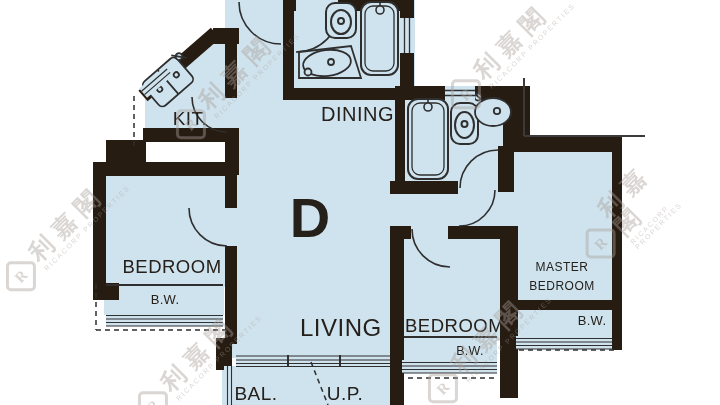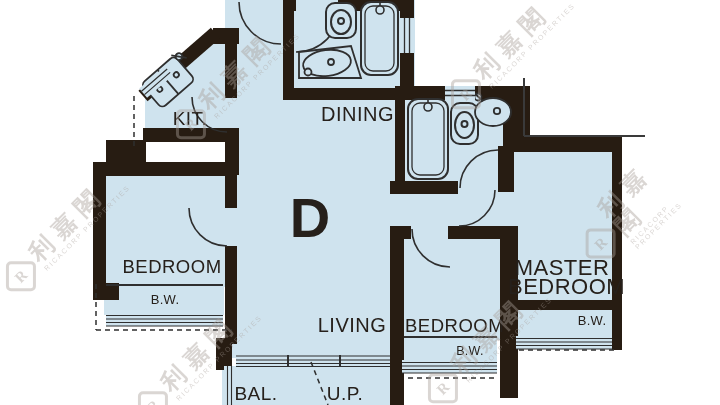--- a/index.html
+++ b/index.html
@@ -8,21 +8,21 @@
   
   .r{position:absolute;display:block;background:#cfe3ee;}
   
   .w{position:absolute;display:block;background:#271c12;}
   svg.ov{position:absolute;left:0;top:0;pointer-events:none;}
   
   .lbl{position:absolute;color:#26201b;text-align:center;white-space:nowrap;
        font-size:19px;letter-spacing:.5px;}
   .lbl.small{font-size:13px;letter-spacing:.3px;}
   .lbl.big{font-size:56px;font-weight:700;letter-spacing:0;}
-  .lbl.two{line-height:19px;font-size:22px;}
+  .lbl.two{line-height:19px;font-size:12px;}
   
   .wm{position:absolute;display:flex;align-items:center;gap:7px;
       transform:rotate(-45deg);transform-origin:left center;
       color:#a89f99;opacity:.42;pointer-events:none;}
   .wm-logo{width:24px;height:24px;border:3px solid currentColor;border-radius:5px;
            transform:rotate(45deg);display:flex;align-items:center;justify-content:center;flex:none;}
   .wm-logo b{transform:rotate(-45deg);font-family:"Liberation Serif",serif;font-size:15px;}
   .wm-text{display:flex;flex-direction:column;align-items:flex-start;line-height:1;}
   .wm-cjk{font-size:24px;letter-spacing:8px;font-weight:700;}
   .wm-en{font-size:7px;letter-spacing:1.8px;margin-top:2px;font-variant:small-caps;}
@@ -173,21 +173,21 @@
       <path d="M519,350 H614"></path>
       <path d="M311,362 L328,405"></path>
     </g>
   </svg>
 
   <div class="lbl" style="left:160px;top:108px;width:60px">KIT.</div>
   <div class="lbl" style="left:310px;top:103px;width:95px;font-size:20px">DINING</div>
   <div class="lbl big" style="left:285px;top:185px;width:50px">D</div>
   <div class="lbl" style="left:112px;top:256px;width:120px;font-size:18.5px">BEDROOM</div>
   <div class="lbl small" style="left:135px;top:292px;width:60px">B.W.</div>
-  <div class="lbl" style="left:314px;top:314px;width:76px;font-size:20px">LIVING</div>
+  <div class="lbl" style="left:300px;top:314px;width:76px;font-size:24px">LIVING</div>
   <div class="lbl" style="left:405px;top:315px;width:95px;font-size:18.5px">BEDROOM</div>
   <div class="lbl small" style="left:448px;top:344px;width:44px;font-size:12.5px">B.W.</div>
   <div class="lbl two" style="left:508px;top:258px;width:108px">
     <span>MASTER</span><br>
     <span>BEDROOM</span>
   </div>
   <div class="lbl small" style="left:570px;top:313px;width:44px">B.W.</div>
   <div class="lbl" style="left:230px;top:383px;width:52px">BAL.</div>
   <div class="lbl" style="left:322px;top:383px;width:46px">U.P.</div>
 

